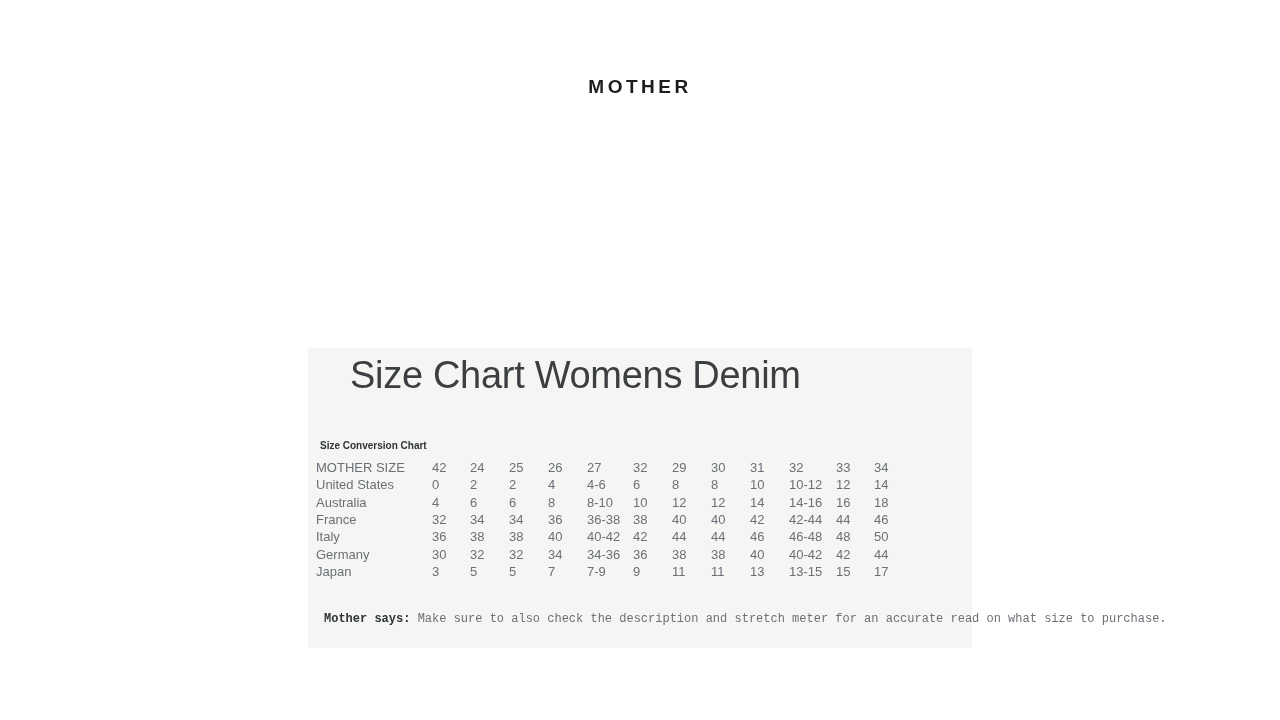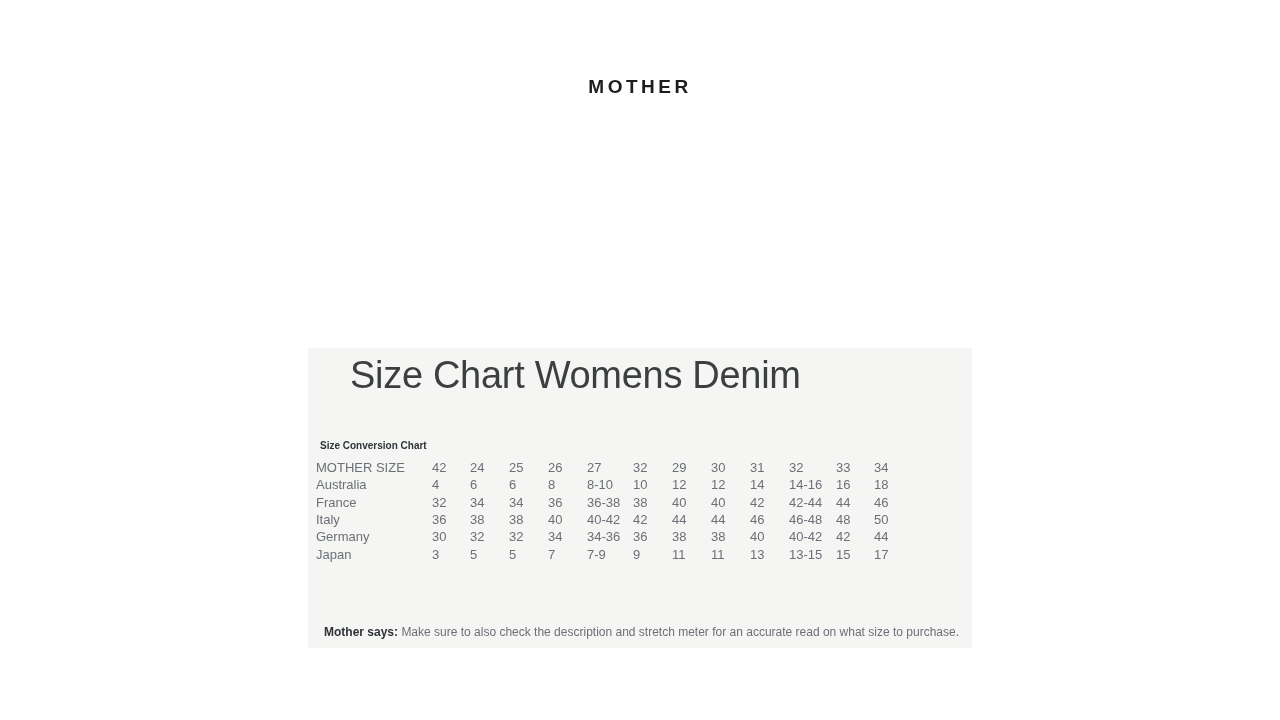--- a/index.html
+++ b/index.html
@@ -60,24 +60,25 @@
     color: #6b7076;
     text-align: left;
     vertical-align: middle;
     height: 17.3px;
     white-space: nowrap;
     overflow: visible;
     padding: 0;
   }
   .footer-note {
     position: absolute;
-    left: 16px; top: 277px;
+    left: 16px; top: 264px;
     font-size: 12px;
     color: #6b7076;
     white-space: nowrap;
+    font-family: Liberation Mono, monospace;
   }
   .footer-note strong {
     color: #2e3338;
     font-weight: 700;
   }
 </style>
 </head>
 <body>
 
 <div class="page">
@@ -119,20 +120,35 @@
             <td>32</td>
             <td>29</td>
             <td>30</td>
             <td>31</td>
             <td>32</td>
             <td>33</td>
             <td>34</td>
           </tr>
       </thead>
       <tbody id="table-body">
+          <tr>
+            <td>United States</td>
+            <td>0</td>
+            <td>2</td>
+            <td>2</td>
+            <td>4</td>
+            <td>4-6</td>
+            <td>6</td>
+            <td>8</td>
+            <td>8</td>
+            <td>10</td>
+            <td>10-12</td>
+            <td>12</td>
+            <td>14</td>
+          </tr>
           <tr>
             <td>Australia</td>
             <td>4</td>
             <td>6</td>
             <td>6</td>
             <td>8</td>
             <td>8-10</td>
             <td>10</td>
             <td>12</td>
             <td>12</td>

